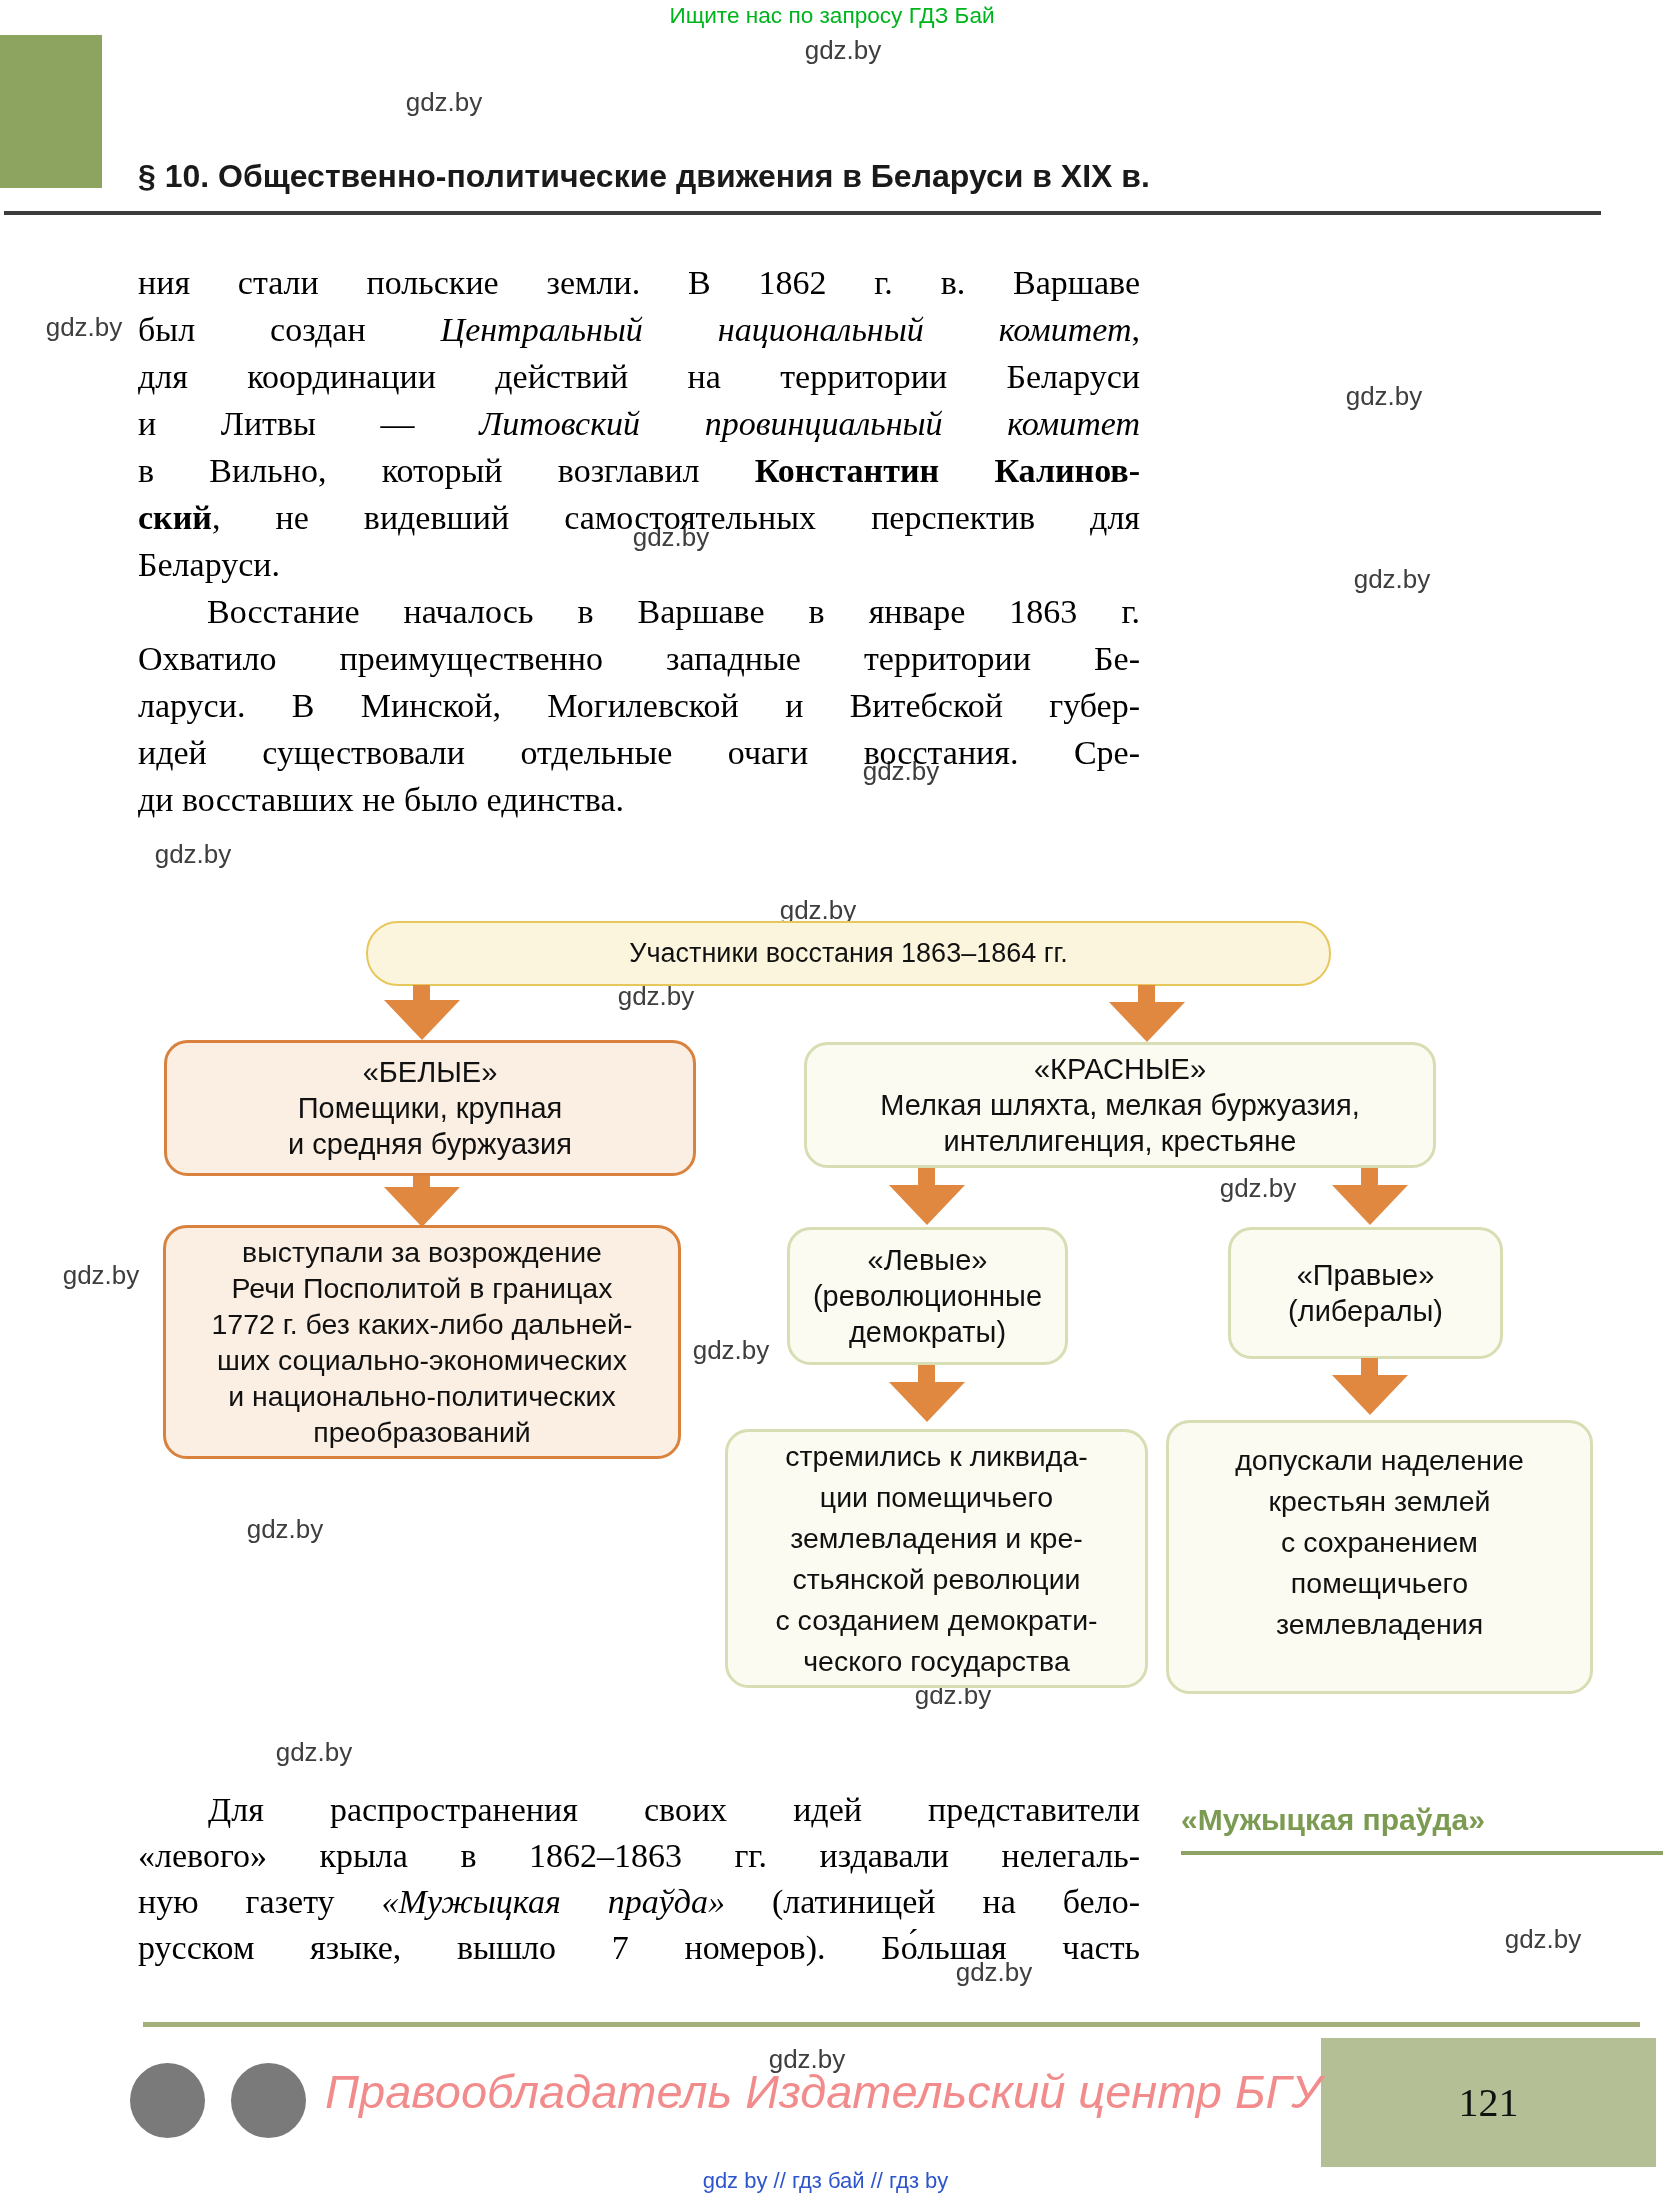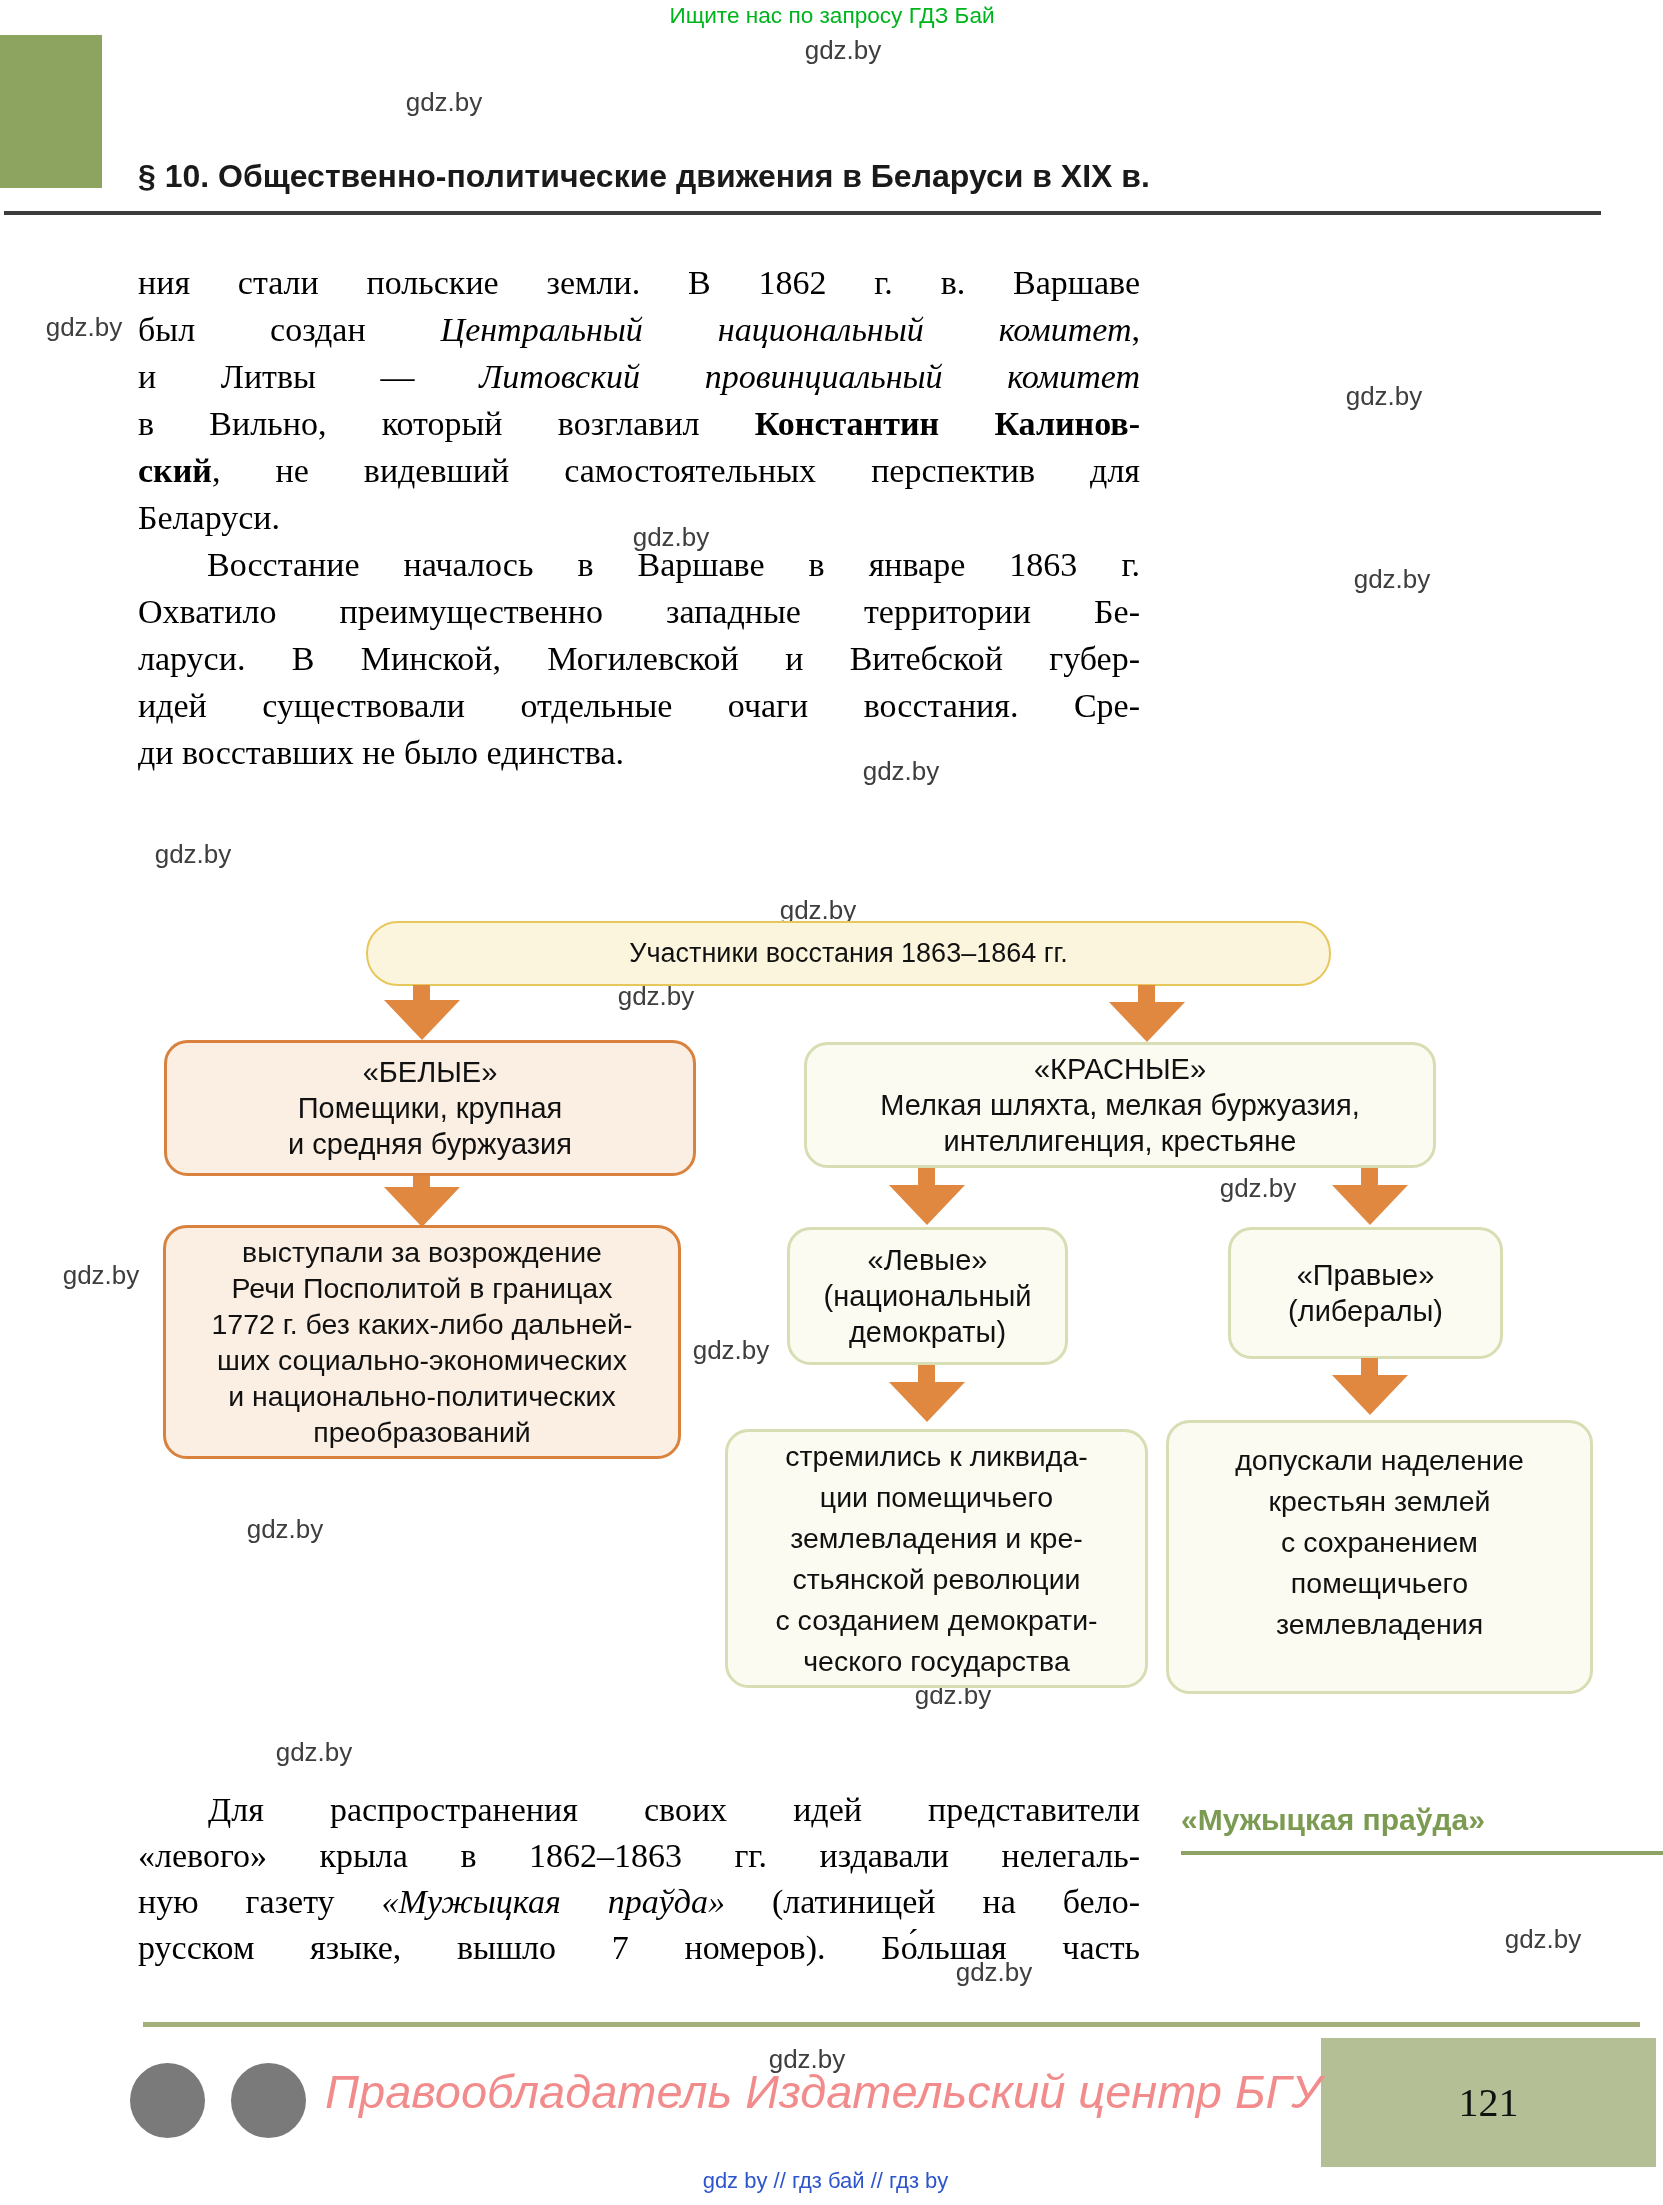--- a/index.html
+++ b/index.html
@@ -90,20 +90,21 @@
       <div class="wm" style="left: 807px; top: 2059px;">gdz.by</div>
     </div>
 
   <div class="green-block"></div>
   <div class="sec-header">§ 10. Общественно-политические движения в Беларуси в XIX в.</div>
   <div class="header-rule"></div>
 
   <div class="col" style="left:138px;top:259px;">
     <div class="ln j"><span>ния стали польские земли. В 1862 г. в. Варшаве</span></div>
     <div class="ln j"><span>был создан </span><span class="it">Центральный национальный комитет</span><span>,</span></div>
+    <div class="ln j"><span>для координации действий на территории Беларуси</span></div>
     <div class="ln j"><span>и Литвы — </span><span class="it">Литовский провинциальный комитет</span></div>
     <div class="ln j"><span>в Вильно, который возглавил </span><span class="bd">Константин Калинов-</span></div>
     <div class="ln j"><span class="bd">ский</span><span>, не видевший самостоятельных перспектив для</span></div>
     <div class="ln"><span>Беларуси.</span></div>
 
     <div class="ln j ind"><span>Восстание началось в Варшаве в январе 1863 г.</span></div>
     <div class="ln j"><span>Охватило преимущественно западные территории Бе-</span></div>
     <div class="ln j"><span>ларуси. В Минской, Могилевской и Витебской губер-</span></div>
     <div class="ln j"><span>идей существовали отдельные очаги восстания. Сре-</span></div>
     <div class="ln"><span>ди восставших не было единства.</span></div>
@@ -150,21 +151,21 @@
     <div class="bl">выступали за возрождение</div>
     <div class="bl">Речи Посполитой в границах</div>
     <div class="bl">1772 г. без каких-либо дальней-</div>
     <div class="bl">ших социально-экономических</div>
     <div class="bl">и национально-политических</div>
     <div class="bl">преобразований</div>
   </div>
 
   <div class="box greenb tier" style="left:787px;top:1227px;width:281px;height:138px;">
     <div class="bl">«Левые»</div>
-    <div class="bl">(национальный</div>
+    <div class="bl">(революционные</div>
     <div class="bl">демократы)</div>
   </div>
   <div class="box greenb tier" style="left:1228px;top:1227px;width:275px;height:132px;">
     <div class="bl">«Правые»</div>
     <div class="bl">(либералы)</div>
   </div>
 
   <div class="arrow" style="left:889px;top:1365px;height:57px;">
       <div class="stem"></div>
       <div class="head"></div>

